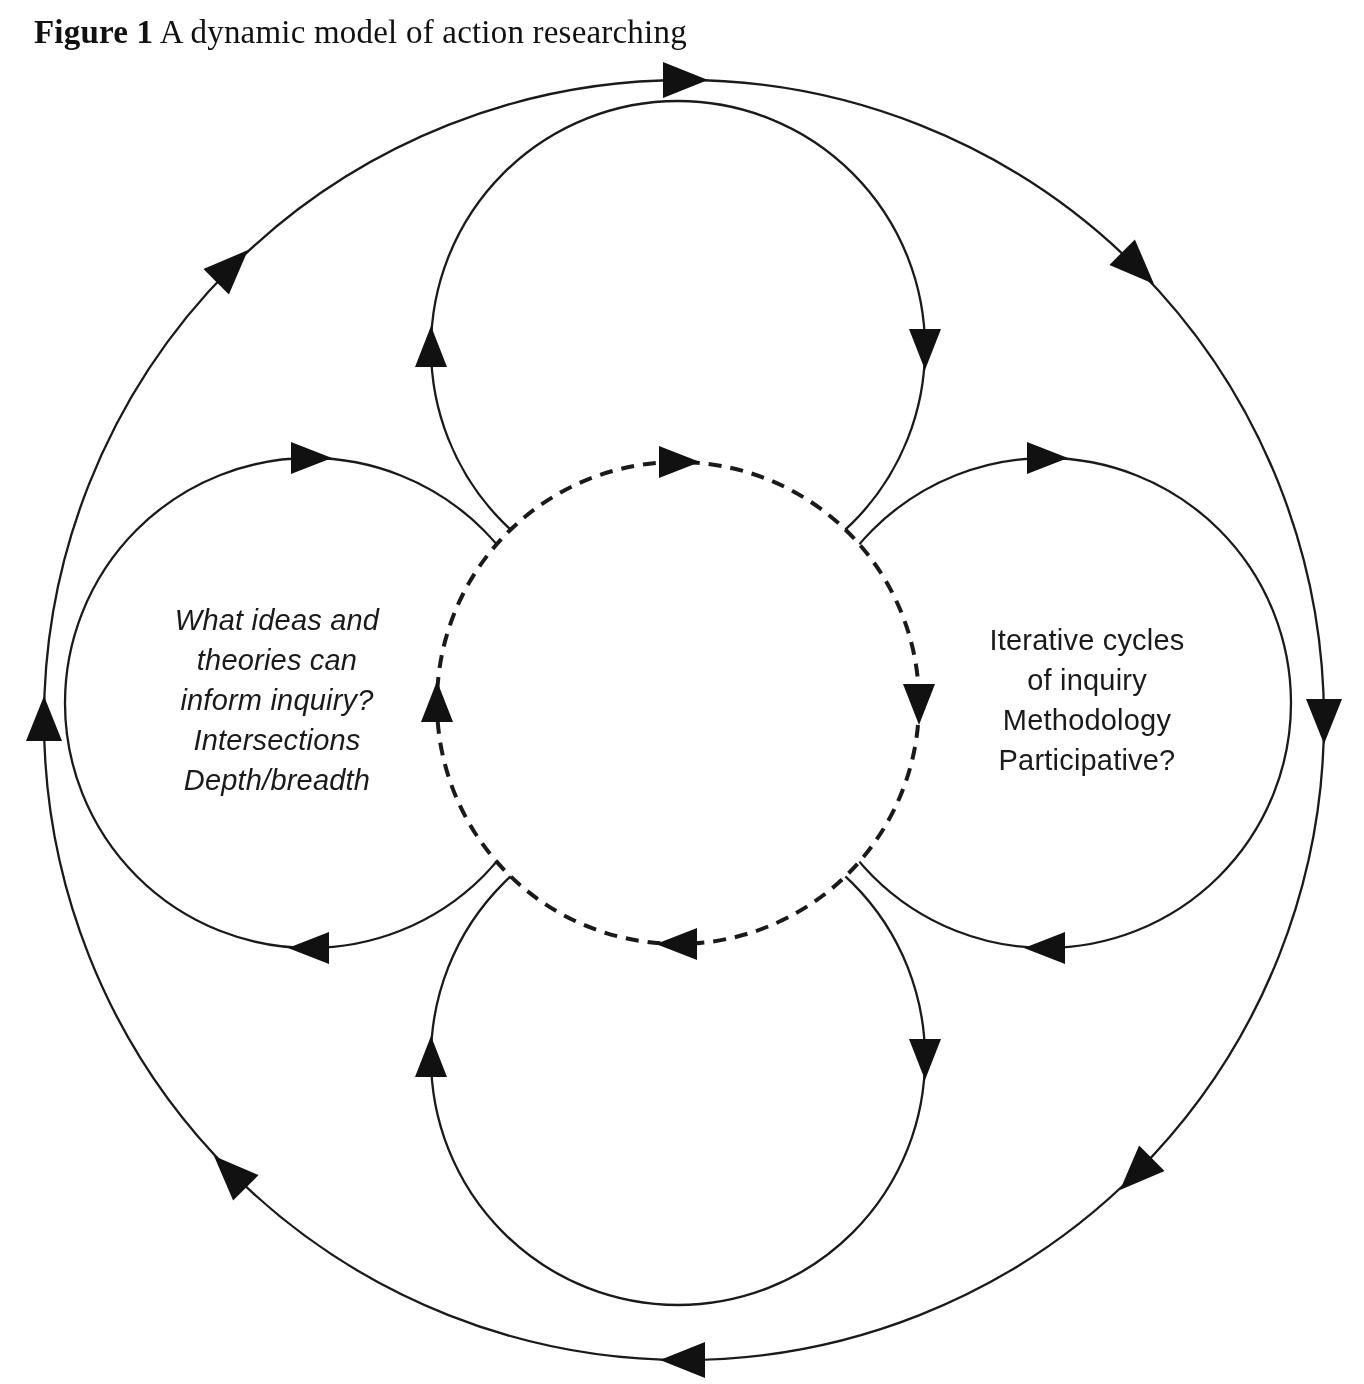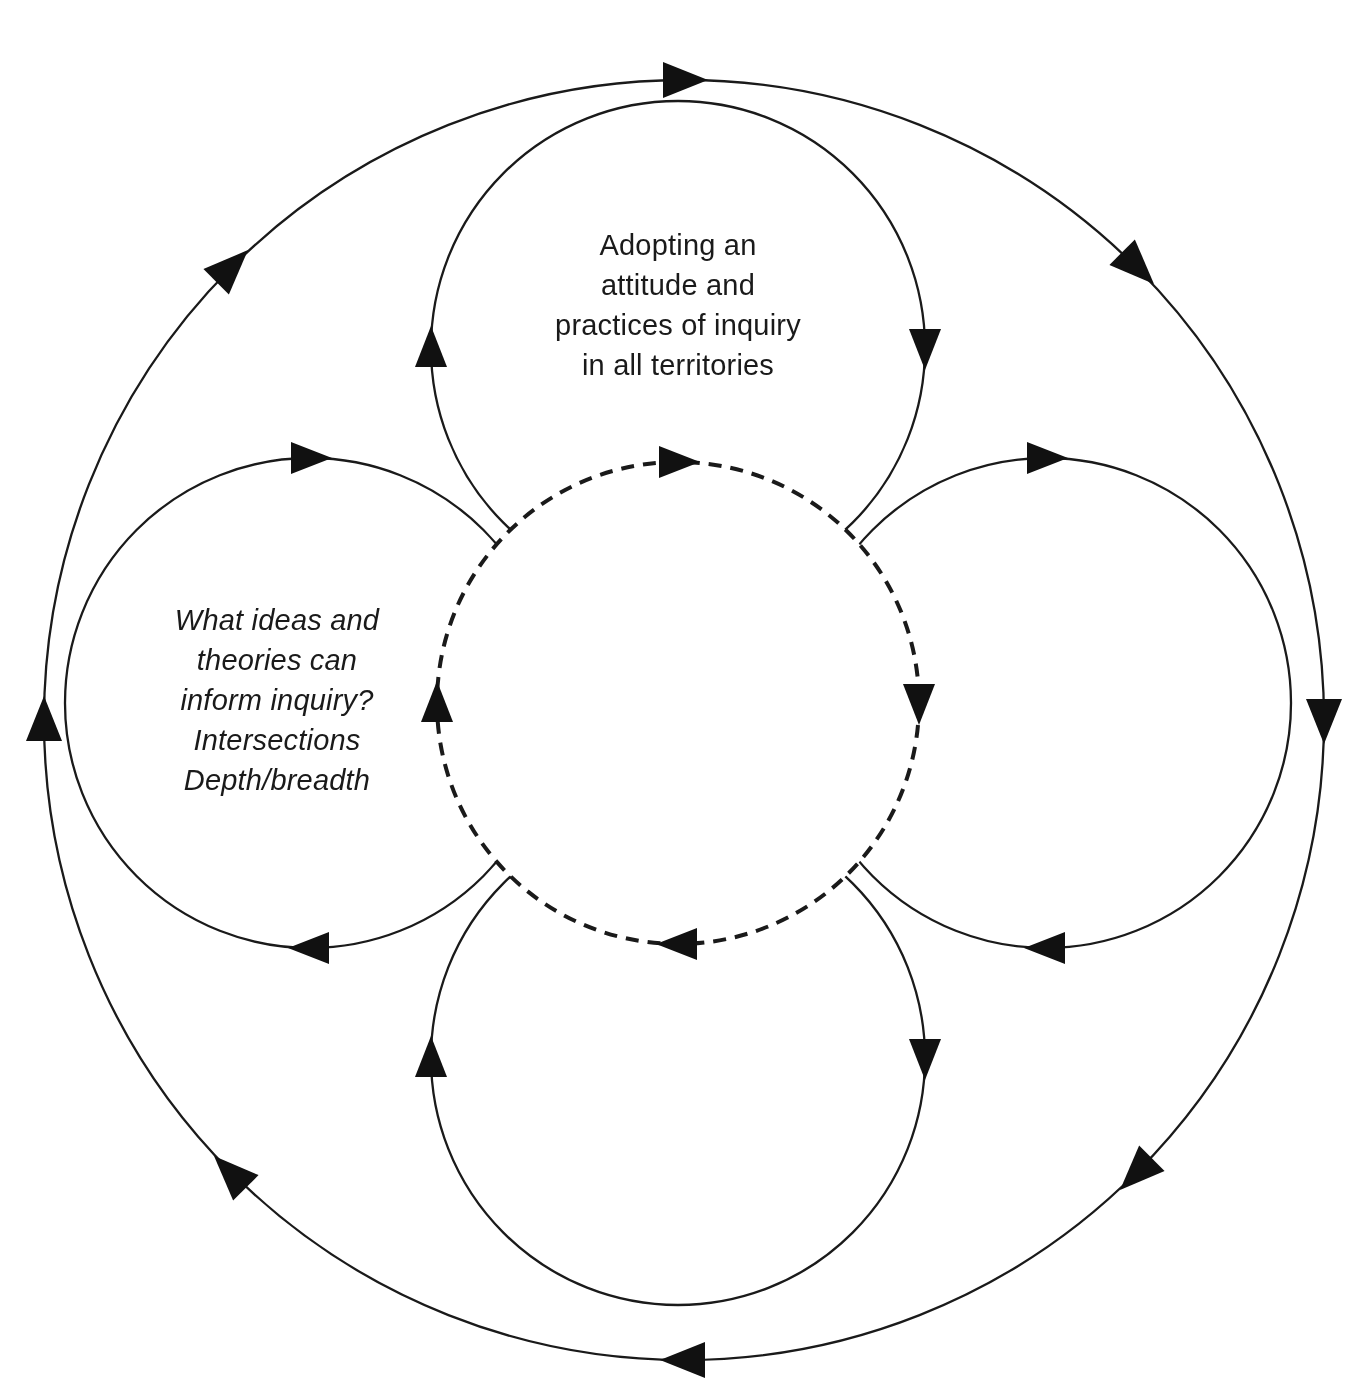--- a/index.html
+++ b/index.html
@@ -57,20 +57,21 @@
   polygon.arrow {
     fill: #111111;
     stroke: none;
   }
 </style>
 </head>
 <body>
 
 <div class="stage">
 
+  <div class="figure-title"><span class="bold">Figure 1</span><span> A dynamic model of action researching</span></div>
 
   <svg class="diagram-svg" width="1364" height="1384" viewBox="0 0 1364 1384">
 
     <circle class="solid" cx="684" cy="720" r="640"></circle>
 
     <circle class="solid" cx="678" cy="348" r="247"></circle>
     <circle class="solid" cx="678" cy="1058" r="247"></circle>
     <circle class="solid" cx="310" cy="703" r="245"></circle>
     <circle class="solid" cx="1046" cy="703" r="245"></circle>
 
@@ -108,23 +109,23 @@
     </g>
 
     <g>
       <polygon class="arrow" points="22,0 -19,16 -19,-16" transform="translate(678,462) rotate(0)"></polygon>
       <polygon class="arrow" points="22,0 -19,16 -19,-16" transform="translate(919,703) rotate(90)"></polygon>
       <polygon class="arrow" points="22,0 -19,16 -19,-16" transform="translate(678,944) rotate(180)"></polygon>
       <polygon class="arrow" points="22,0 -19,16 -19,-16" transform="translate(437,703) rotate(270)"></polygon>
     </g>
   </svg>
 
-  <div class="node-label" style="left:678px;  top:305px;">Adopting an
-attitude and
-practices of inquiry
-in all territories</div>
   <div class="node-label" style="left:277px;  top:700px;font-style:italic;">What ideas and
 theories can
 inform inquiry?
 Intersections
 Depth/breadth</div>
+  <div class="node-label" style="left:1087px; top:700px;">Iterative cycles
+of inquiry
+Methodology
+Participative?</div>
 
 </div>
 
 </body></html>

